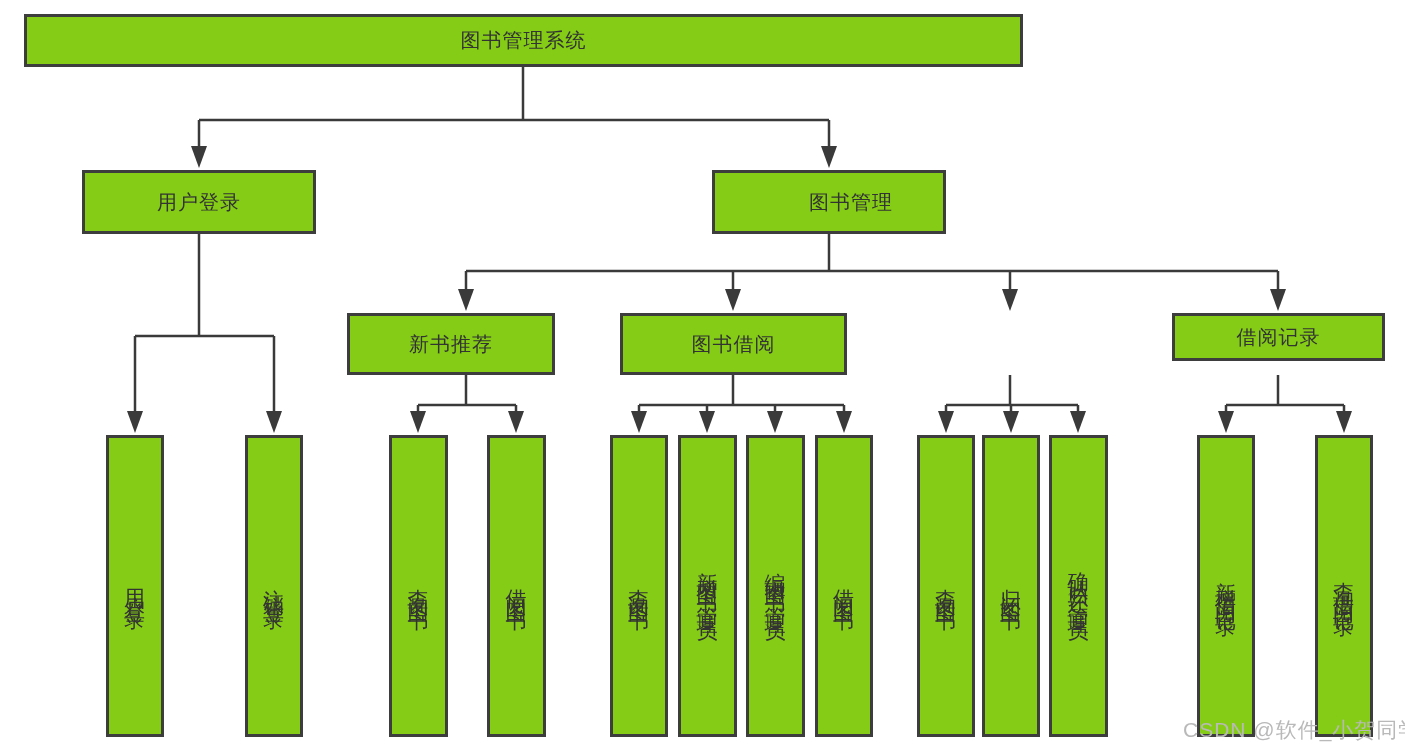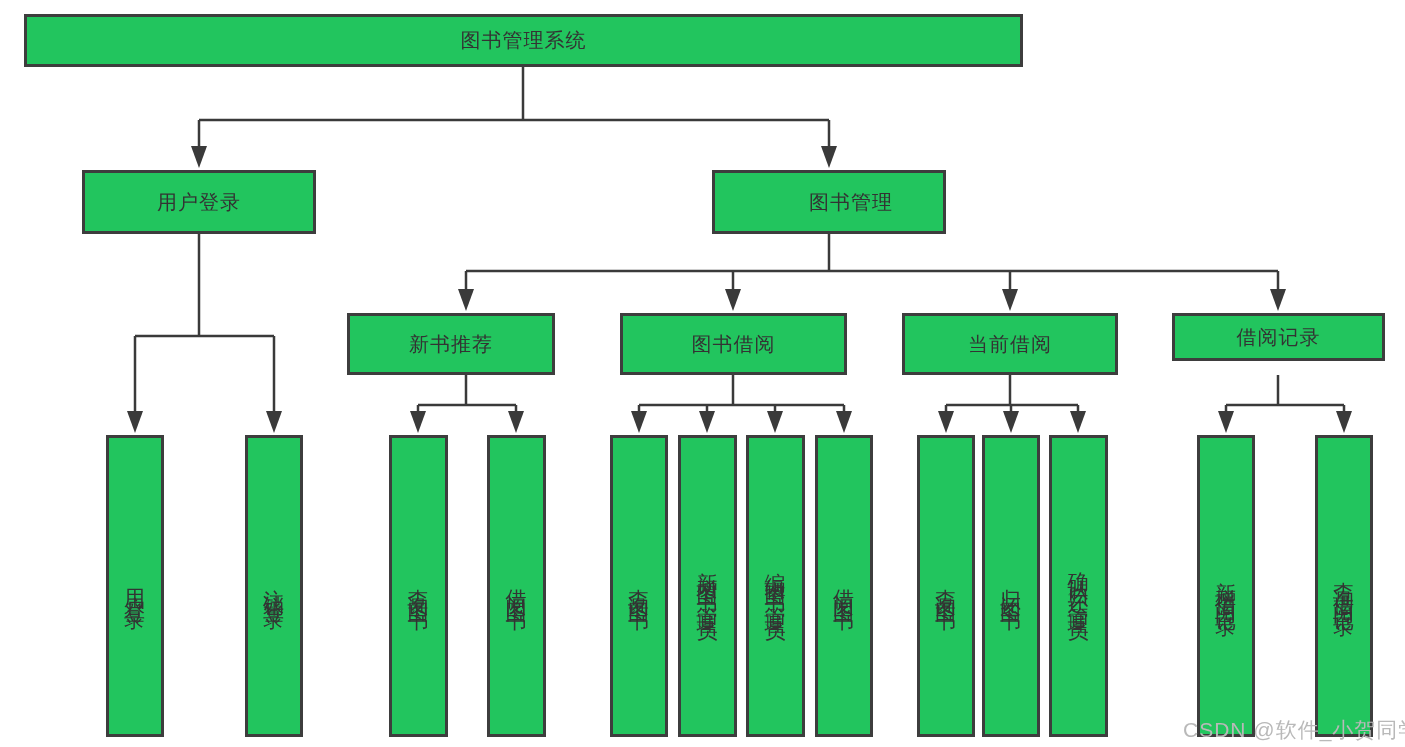--- a/index.html
+++ b/index.html
@@ -6,21 +6,21 @@
   #stage {
     position:relative;
     width:1405px; height:747px;
     background:#ffffff;
     font-family:"Liberation Sans","DejaVu Sans",sans-serif;
     overflow:hidden;
   }
   #connectors { position:absolute; left:0; top:0; z-index:0; }
   .node {
     position:absolute;
-    background:#22c55e;
+    background:#84cc16;
     border:3px solid #3d3d3d;
     box-sizing:border-box;
     display:flex; align-items:center; justify-content:center;
     z-index:1;
   }
   .hlabel {
     font-size:20px; color:#333333; letter-spacing:1px;
     white-space:nowrap;
   }
   .vnode { top:435px; height:302px; }
@@ -120,23 +120,20 @@
   <div class="node" style="left:712px; top:170px; width:234px; height:64px;padding-left:44px;">
     <span class="hlabel">图书管理</span>
   </div>
 
   <div class="node" style="left:347px; top:313px; width:208px; height:62px;">
     <span class="hlabel">新书推荐</span>
   </div>
   <div class="node" style="left:620px; top:313px; width:227px; height:62px;text-align:right;">
     <span class="hlabel">图书借阅</span>
   </div>
-  <div class="node" style="left:902px; top:313px; width:216px; height:62px;">
-    <span class="hlabel">当前借阅</span>
-  </div>
   <div class="node" style="left:1172px; top:313px; width:213px; height:48px;">
     <span class="hlabel">借阅记录</span>
   </div>
 
   <div class="node vnode" style="left:106px; width:58px;">
     <span class="vlabel">用户登录</span>
   </div>
   <div class="node vnode" style="left:245px; width:58px;">
     <span class="vlabel">注销登录</span>
   </div>

